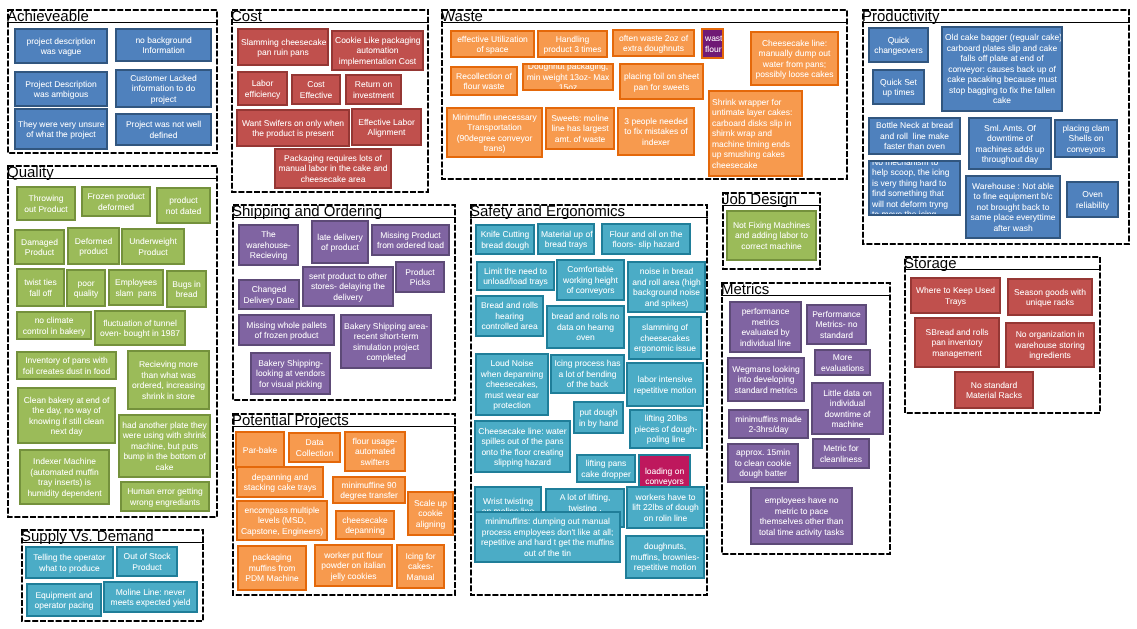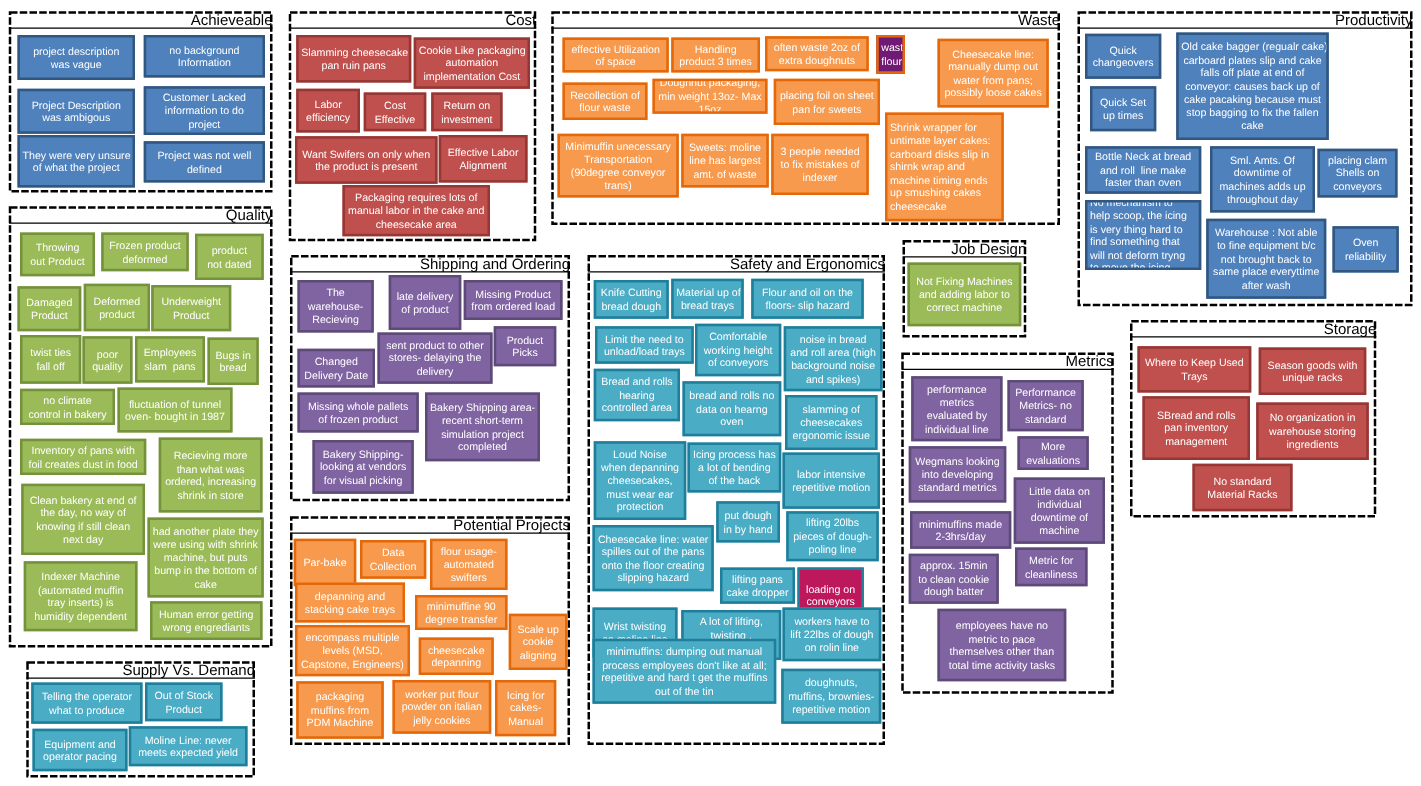--- a/index.html
+++ b/index.html
@@ -7,21 +7,21 @@
   body{width:1137px;height:629px;overflow:hidden;
        font-family:"Liberation Sans",sans-serif;
        -webkit-font-smoothing:antialiased;
        text-rendering:geometricPrecision;}
   #board{position:relative;width:1137px;height:629px;background:#fff;}
   .group{position:absolute;box-sizing:border-box;background:#fff;}
   .gframe{position:absolute;left:0;top:0;width:100%;height:100%;
           overflow:visible;pointer-events:none;}
   .group-title{position:absolute;left:0;top:0;width:100%;height:14px;
          box-sizing:border-box;border-bottom:1.2px solid #000;
-         text-align:right;font-size:12px;line-height:15.5px;color:#000;
+         text-align:left;font-size:15px;line-height:15.5px;color:#000;
          white-space:nowrap;overflow:visible;will-change:opacity;}
   .note{position:absolute;box-sizing:border-box;border:2px solid;
         color:#fff;display:flex;align-items:center;justify-content:center;
         text-align:center;font-size:8.5px;line-height:10.5px;
         padding:0 2px;overflow:hidden;}
   .note.left{text-align:left;justify-content:flex-start;}
   .note>.ntext{display:block;width:100%;}
   .note .nline{display:block;white-space:pre;}
 </style>
 </head>

